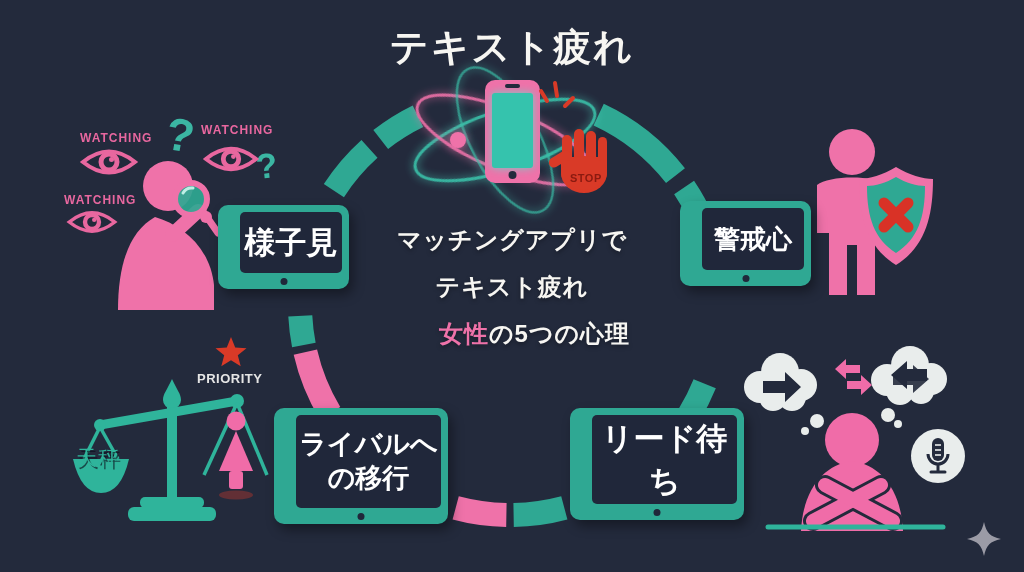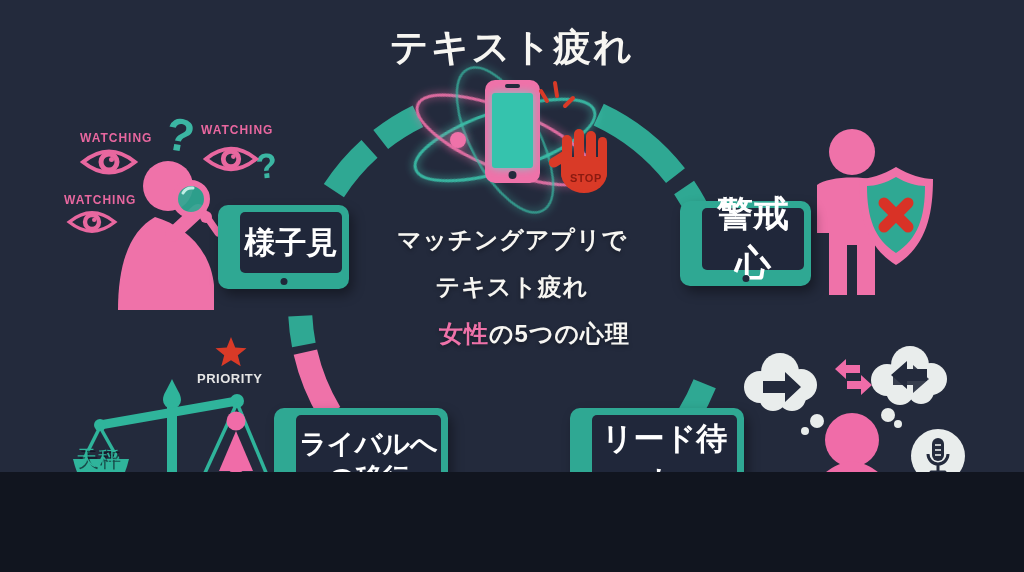--- a/index.html
+++ b/index.html
@@ -1,17 +1,17 @@
 <!DOCTYPE html>
 <html><head>
 <meta charset="utf-8">
 <style>
   html,body{margin:0;padding:0;background:#11151f;}
   .stage{
-    position:relative;width:1024px;height:472px;overflow:hidden;
+    position:relative;width:1024px;height:572px;overflow:hidden;
     background:#232A3C;
     font-family:"Liberation Sans","DejaVu Sans",sans-serif;
   }
   .abs{position:absolute;}
   svg{display:block;overflow:visible;}
 
   
   .ring-seg{fill:none;stroke-width:24;}
   .ring-seg.teal{stroke:#2FA893;}
   .ring-seg.pink{stroke:#EF72A9;}
@@ -37,21 +37,21 @@
   .monitor::after{
     content:"";position:absolute;left:50%;bottom:4px;width:7px;height:7px;
     border-radius:50%;background:#20273A;transform:translateX(-50%);
   }
   .monitor .screen{
     background:#20273A;border-radius:5px;width:100%;height:100%;
     display:flex;align-items:center;justify-content:center;box-sizing:border-box;
     text-align:center;color:#FFFFFF;font-weight:900;
   }
   .m-yosumi{left:218px;top:205px;width:131px;height:84px;font-size:31px;}
-  .m-keikai{left:680px;top:201px;width:131px;height:85px;font-size:36px;}
+  .m-keikai{left:680px;top:201px;width:131px;height:85px;font-size:26px;}
   .m-rival{left:274px;top:408px;width:174px;height:116px;font-size:27px;line-height:1.25;}
   .m-lead{left:570px;top:408px;width:174px;height:112px;font-size:31px;}
 
   
   .watching{position:absolute;color:#E8679F;font-size:12px;font-weight:800;letter-spacing:1px;}
   .qmark{position:absolute;color:#3BB6A3;font-weight:900;}
   .q1{left:166px;top:108px;font-size:46px;transform:rotate(10deg);}
   .q2{left:256px;top:146px;font-size:35px;transform:rotate(-6deg);}
   .tenbin{
     position:absolute;left:76px;top:444px;color:#2FB49B;font-size:21px;font-weight:400;

